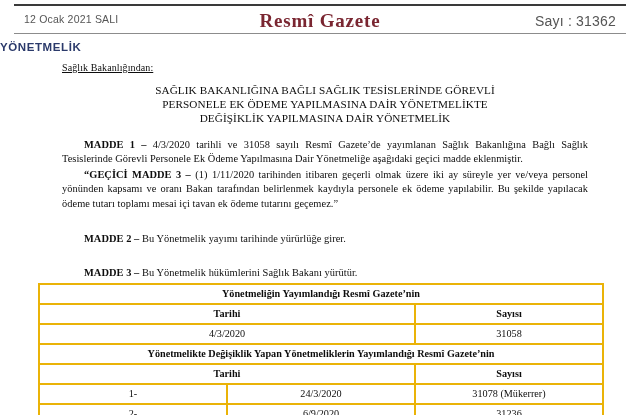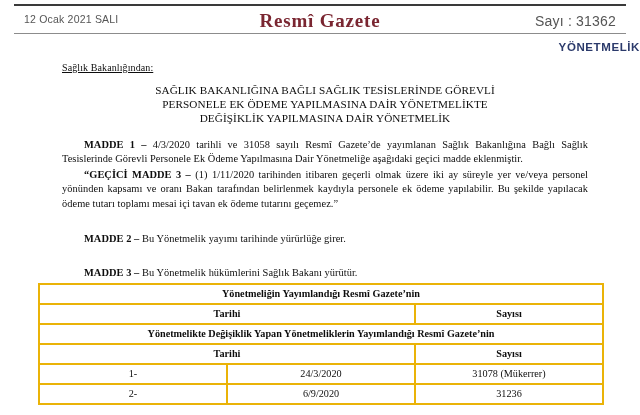--- a/index.html
+++ b/index.html
@@ -73,27 +73,26 @@
     height: 1px;
     background: #8c8c8c;
   }
 
   
   .sect-heading {
     position: absolute;
     left: 0;
     right: 0;
     top: 41px;
-    text-align: right;
+    text-align: left;
     font-family: "Liberation Sans", sans-serif;
     font-size: 11.5px;
     font-weight: bold;
     color: #2b3a6b;
     letter-spacing: 0.6px;
-    margin-left: 20px;
   }
 
   
   .content {
     position: absolute;
     left: 62px;
     right: 52px;
     top: 62px;
   }
   .issuer {
@@ -196,20 +195,24 @@
 <div class="tbl-wrap">
   <table class="gz">
     <tbody>
       <tr>
         <td class="hdr" colspan="3">Yönetmeliğin Yayımlandığı Resmî Gazete’nin</td>
       </tr>
       <tr>
         <td class="sub" colspan="2">Tarihi</td>
         <td class="sub">Sayısı</td>
       </tr>
+      <tr>
+        <td colspan="2">4/3/2020</td>
+        <td>31058</td>
+      </tr>
 
       <tr>
         <td class="hdr" colspan="3">Yönetmelikte Değişiklik Yapan Yönetmeliklerin Yayımlandığı Resmî Gazete’nin</td>
       </tr>
       <tr>
         <td class="sub" colspan="2">Tarihi</td>
         <td class="sub">Sayısı</td>
       </tr>
       <tr>
         <td class="numcell">1-</td>

